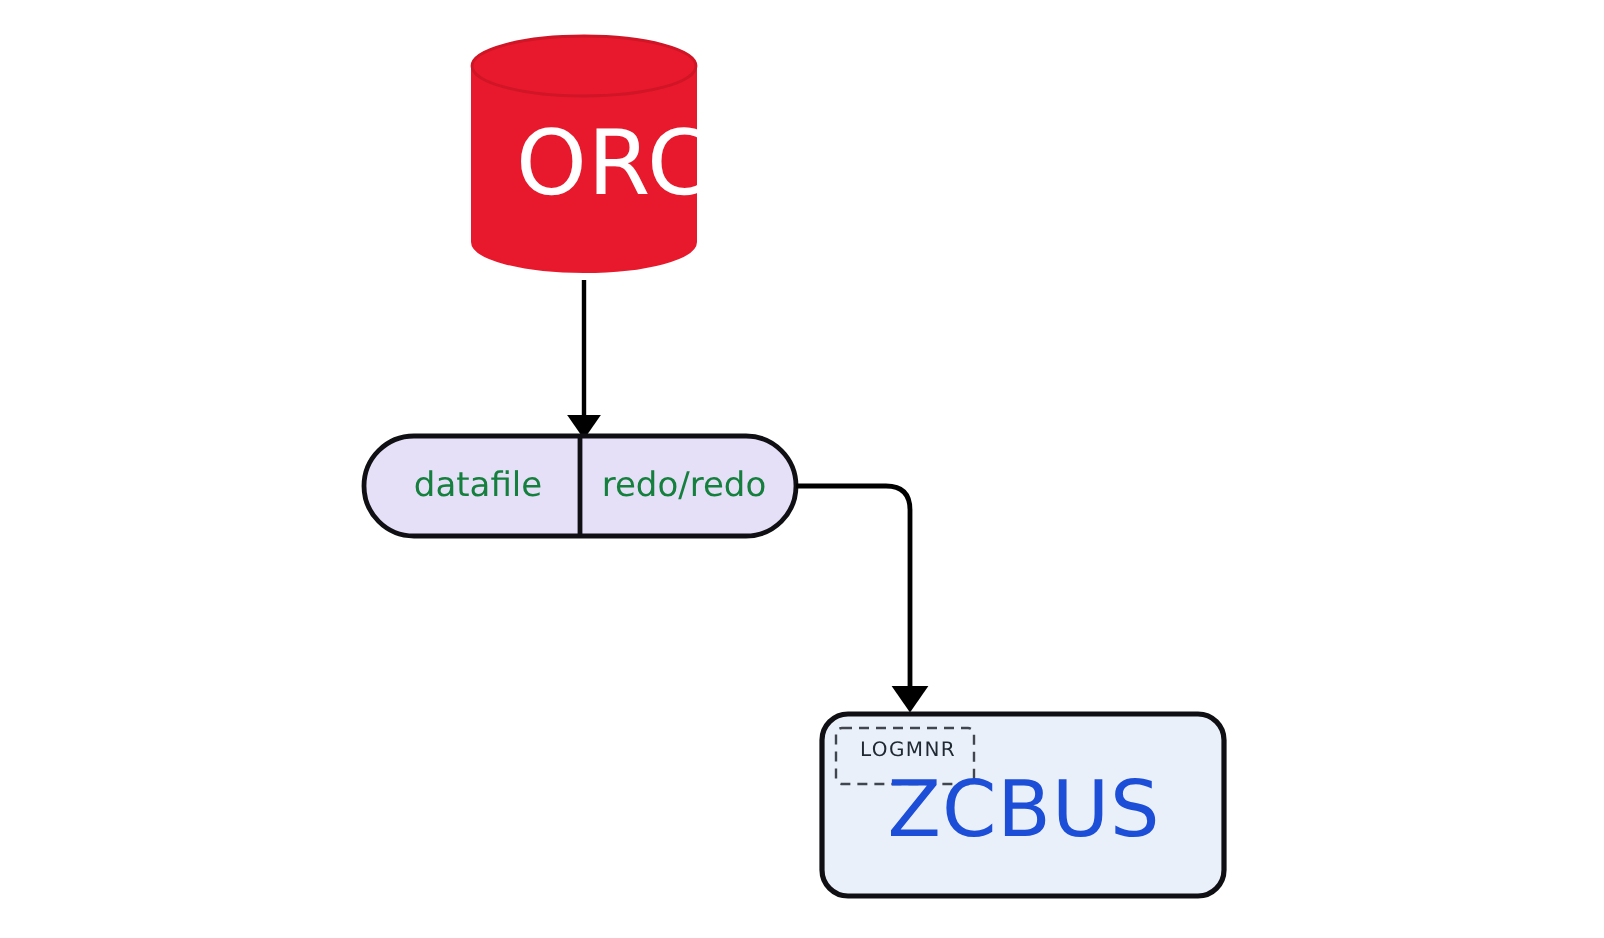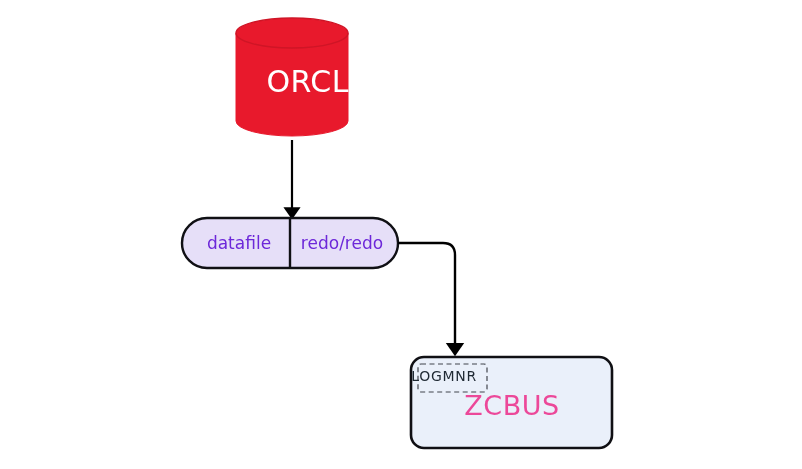--- a/index.html
+++ b/index.html
@@ -26,65 +26,66 @@
     width: 802px;
     height: 469px;
   }
 
   
   .db-label {
     position: absolute;
     left: 236px;
     top: 62px;
     width: 113px;
-    text-align: right;
-    font-size: 30px;
+    text-align: left;
+    font-size: 45px;
     line-height: 40px;
     color: #ffffff;
     font-family: "DejaVu Sans", sans-serif;
     letter-spacing: 0.5px;
     pointer-events: none;
+    padding-left: 22px;
   }
 
   
   .capsule-text {
     position: absolute;
     top: 231px;
     height: 24px;
     line-height: 24px;
     font-size: 17px;
-    color: #6d28d9;
+    color: #15803d;
     text-align: center;
     font-family: "DejaVu Sans", sans-serif;
   }
   .capsule-left  { left: 189px; width: 100px; }
   .capsule-right { left: 292px; width: 100px; }
 
   
   .logmnr-label {
     position: absolute;
-    left: 410px;
+    left: 420px;
     top: 369px;
     width: 68px;
     text-align: center;
-    font-size: 14px;
+    font-size: 10px;
     line-height: 14px;
     letter-spacing: 0.7px;
     color: #1f2933;
     font-family: "DejaVu Sans", sans-serif;
   }
   .zcbus-label {
     position: absolute;
     left: 412px;
     top: 384px;
     width: 200px;
     text-align: center;
-    font-size: 27px;
+    font-size: 39px;
     line-height: 44px;
-    color: #ec4899;
+    color: #1d4ed8;
     font-family: "DejaVu Sans", sans-serif;
     letter-spacing: 0.5px;
   }
 </style>
 </head>
 <body>
 
 <div id="canvas">
 
   <svg class="layer-svg" viewBox="0 0 802 469" xmlns="http://www.w3.org/2000/svg">

